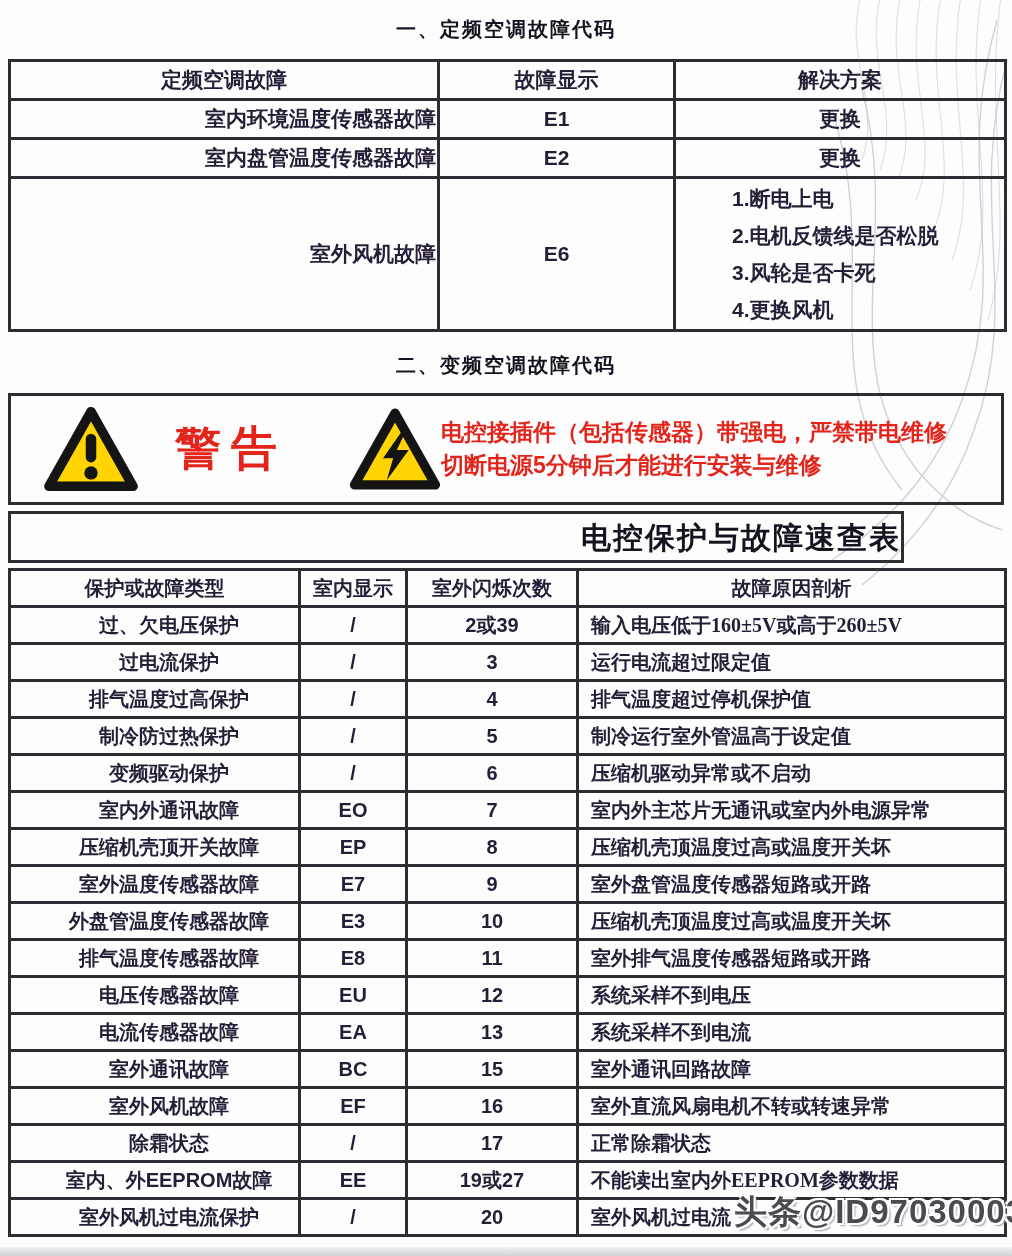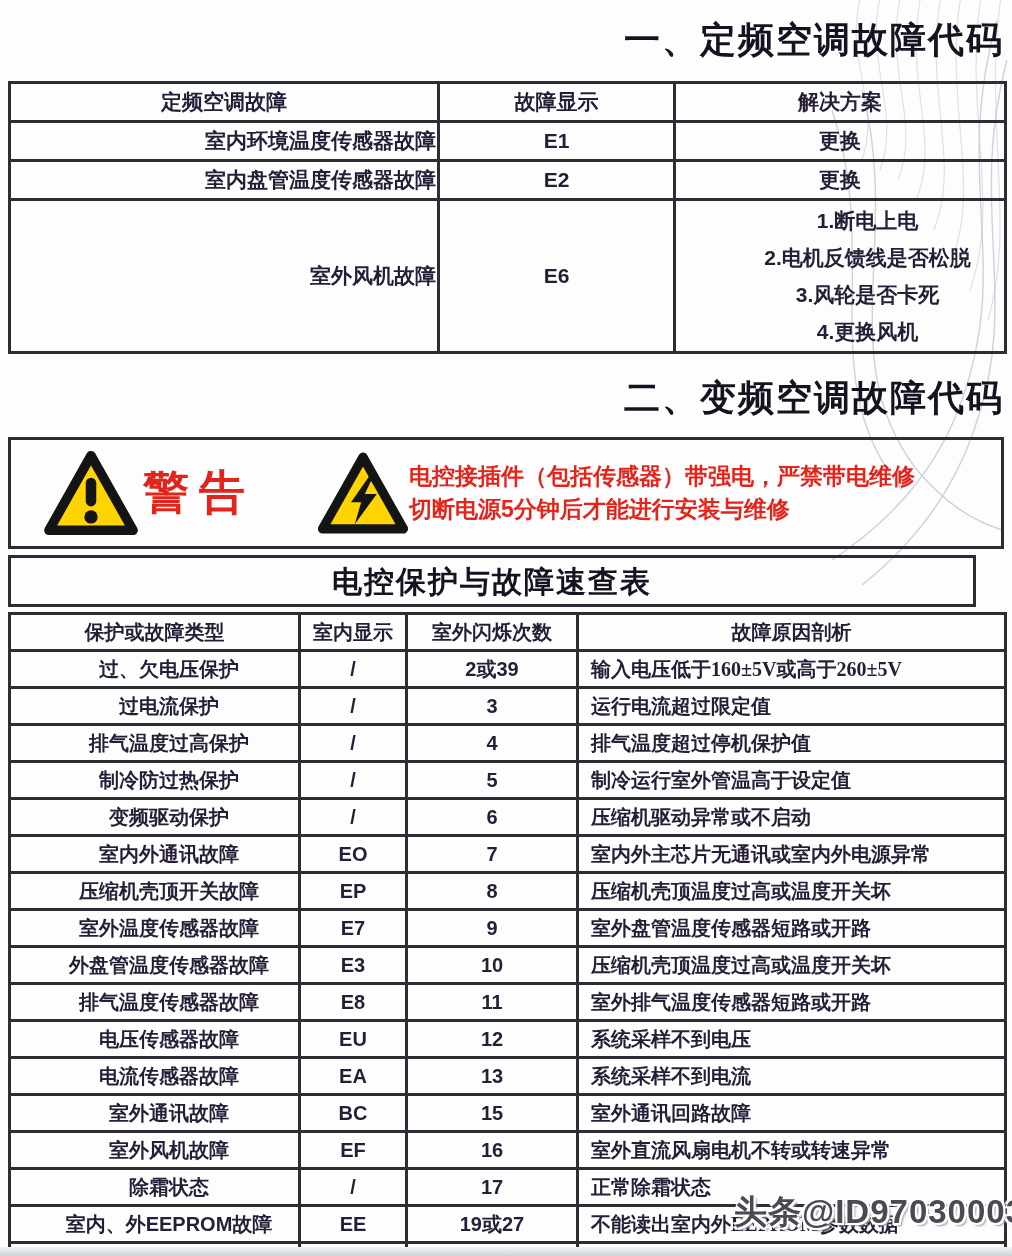--- a/index.html
+++ b/index.html
@@ -5,50 +5,50 @@
   html,body{margin:0;padding:0;}
   body{
     width:1012px;height:1256px;position:relative;overflow:hidden;
     background:#fdfdfe;
     font-family:"Liberation Sans","DejaVu Sans",sans-serif;
     color:#251e36;
   }
   .swirl{position:absolute;top:0;right:0;z-index:0;pointer-events:none;}
   .content{position:absolute;inset:0;padding:8px;box-sizing:border-box;z-index:1;}
   .sec-title{
-    text-align:right;font-size:36px;font-weight:900;color:#17121f;
+    text-align:center;font-size:20px;font-weight:900;color:#17121f;
     letter-spacing:2px;
   }
   .t1{margin:8px 0 16px 0;}
   .t2{margin:20px 0 14px 0;}
   table{border-collapse:collapse;table-layout:fixed;width:996px;background:transparent;}
   td,th{border:3px solid #2e2d33;font-weight:700;overflow:hidden;}
   
   .table1 th{height:34px;font-size:21px;text-align:center;}
   .table1 td{font-size:21px;}
   .table1 .cl{text-align:right;padding-left:28px;height:34px;}
   .table1 .cc{text-align:center;height:34px;}
-  .table1 .sol-list{text-align:center;padding-left:56px;font-size:21px;line-height:37px;vertical-align:middle;}
+  .table1 .sol-list{text-align:left;padding-left:56px;font-size:21px;line-height:37px;vertical-align:middle;}
   .table1 .tall{height:142px;}
   
   .warn-box{
     width:996px;height:112px;border:3px solid #2e2d33;box-sizing:border-box;
     margin:0 0 6px 0;display:flex;align-items:center;
   }
   .warn-icon1{margin-left:32px;flex:0 0 auto;}
   .warn-label{
     font-size:46px;font-weight:900;color:#e3241b;letter-spacing:10px;
-    margin-left:4px;flex:0 0 auto;
+    margin-left:36px;flex:0 0 auto;
   }
   .warn-icon2{margin-left:62px;flex:0 0 auto;}
   .warn-text{margin-left:0;font-size:23px;font-weight:800;color:#e3241b;line-height:33px;}
   
   .subtitle-band{
-    width:968px;height:52px;border:3px solid #2e2d33;box-sizing:border-box;
-    text-align:center;line-height:48px;font-size:30px;font-weight:900;color:#17121f;
+    width:896px;height:52px;border:3px solid #2e2d33;box-sizing:border-box;
+    text-align:right;line-height:48px;font-size:30px;font-weight:900;color:#17121f;
     margin:0 0 5px 0;letter-spacing:2px;
   }
   
   .table2 th{height:32px;font-size:20px;text-align:center;}
   .table2 td{font-size:20px;height:32px;}
   .table2 .cl{text-align:center;padding-left:30px;}
   .table2 .cc{text-align:center;}
   .table2 .cl4{text-align:left;padding-left:12px;font-family:Liberation Serif, serif;}
   
   .watermark{

